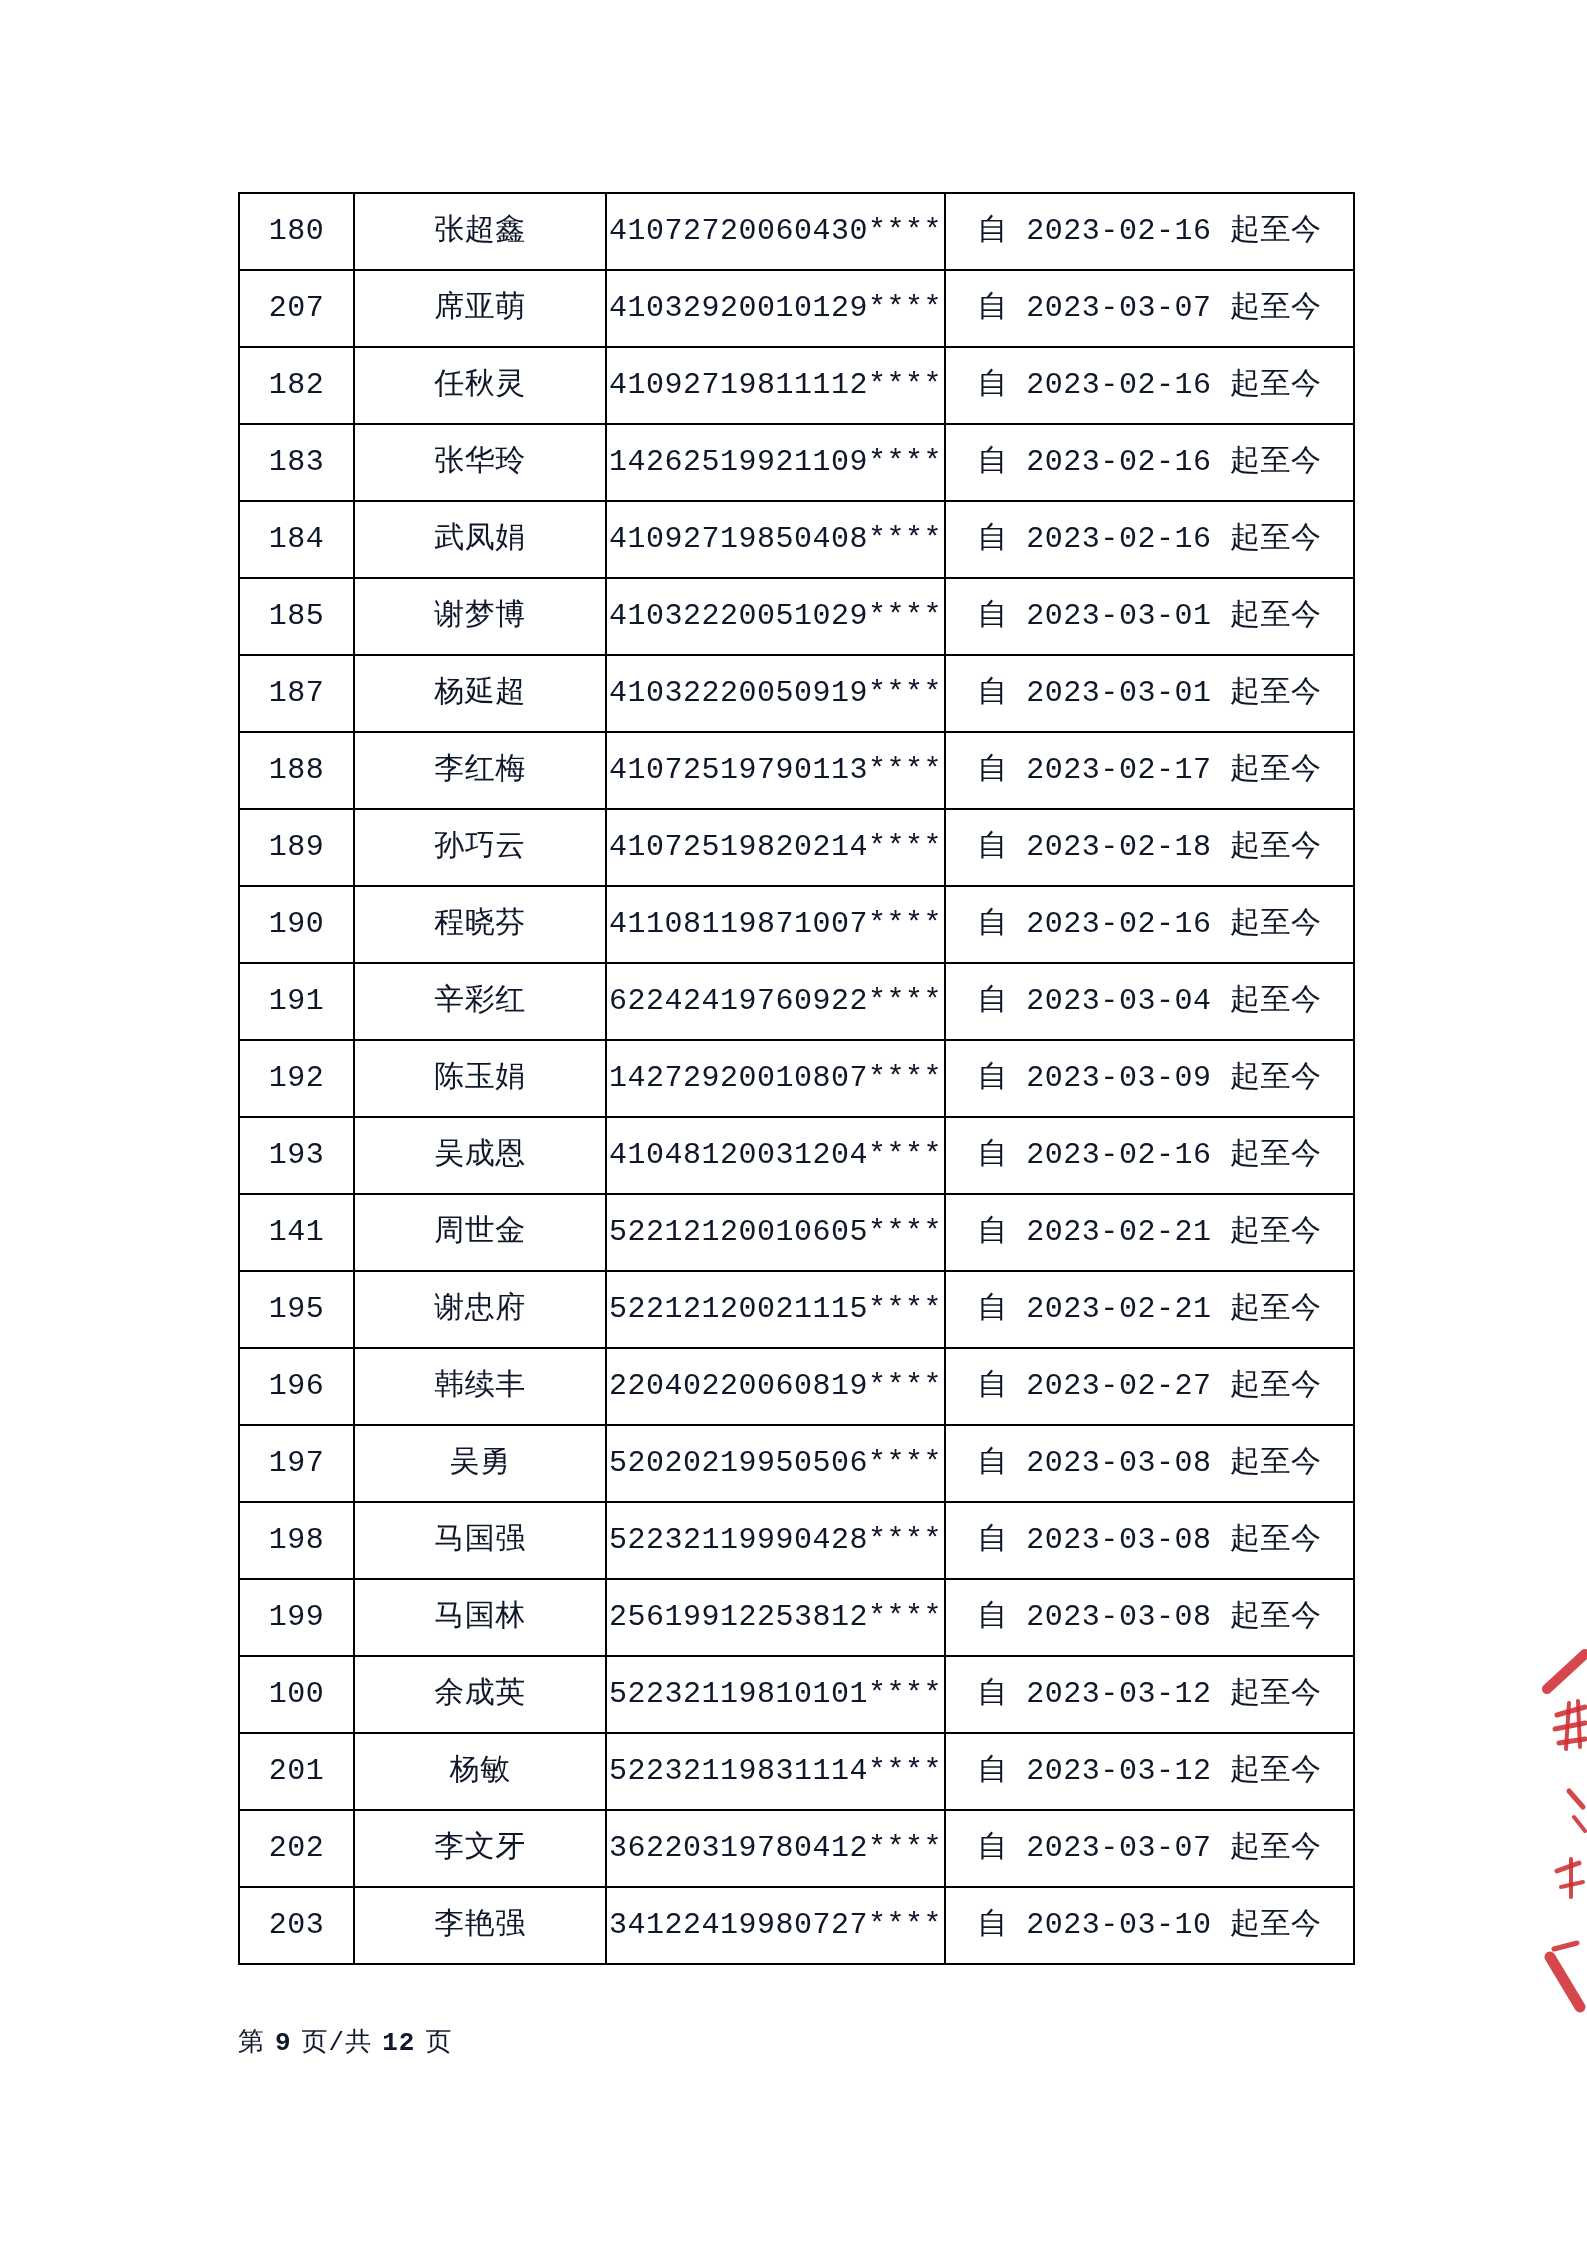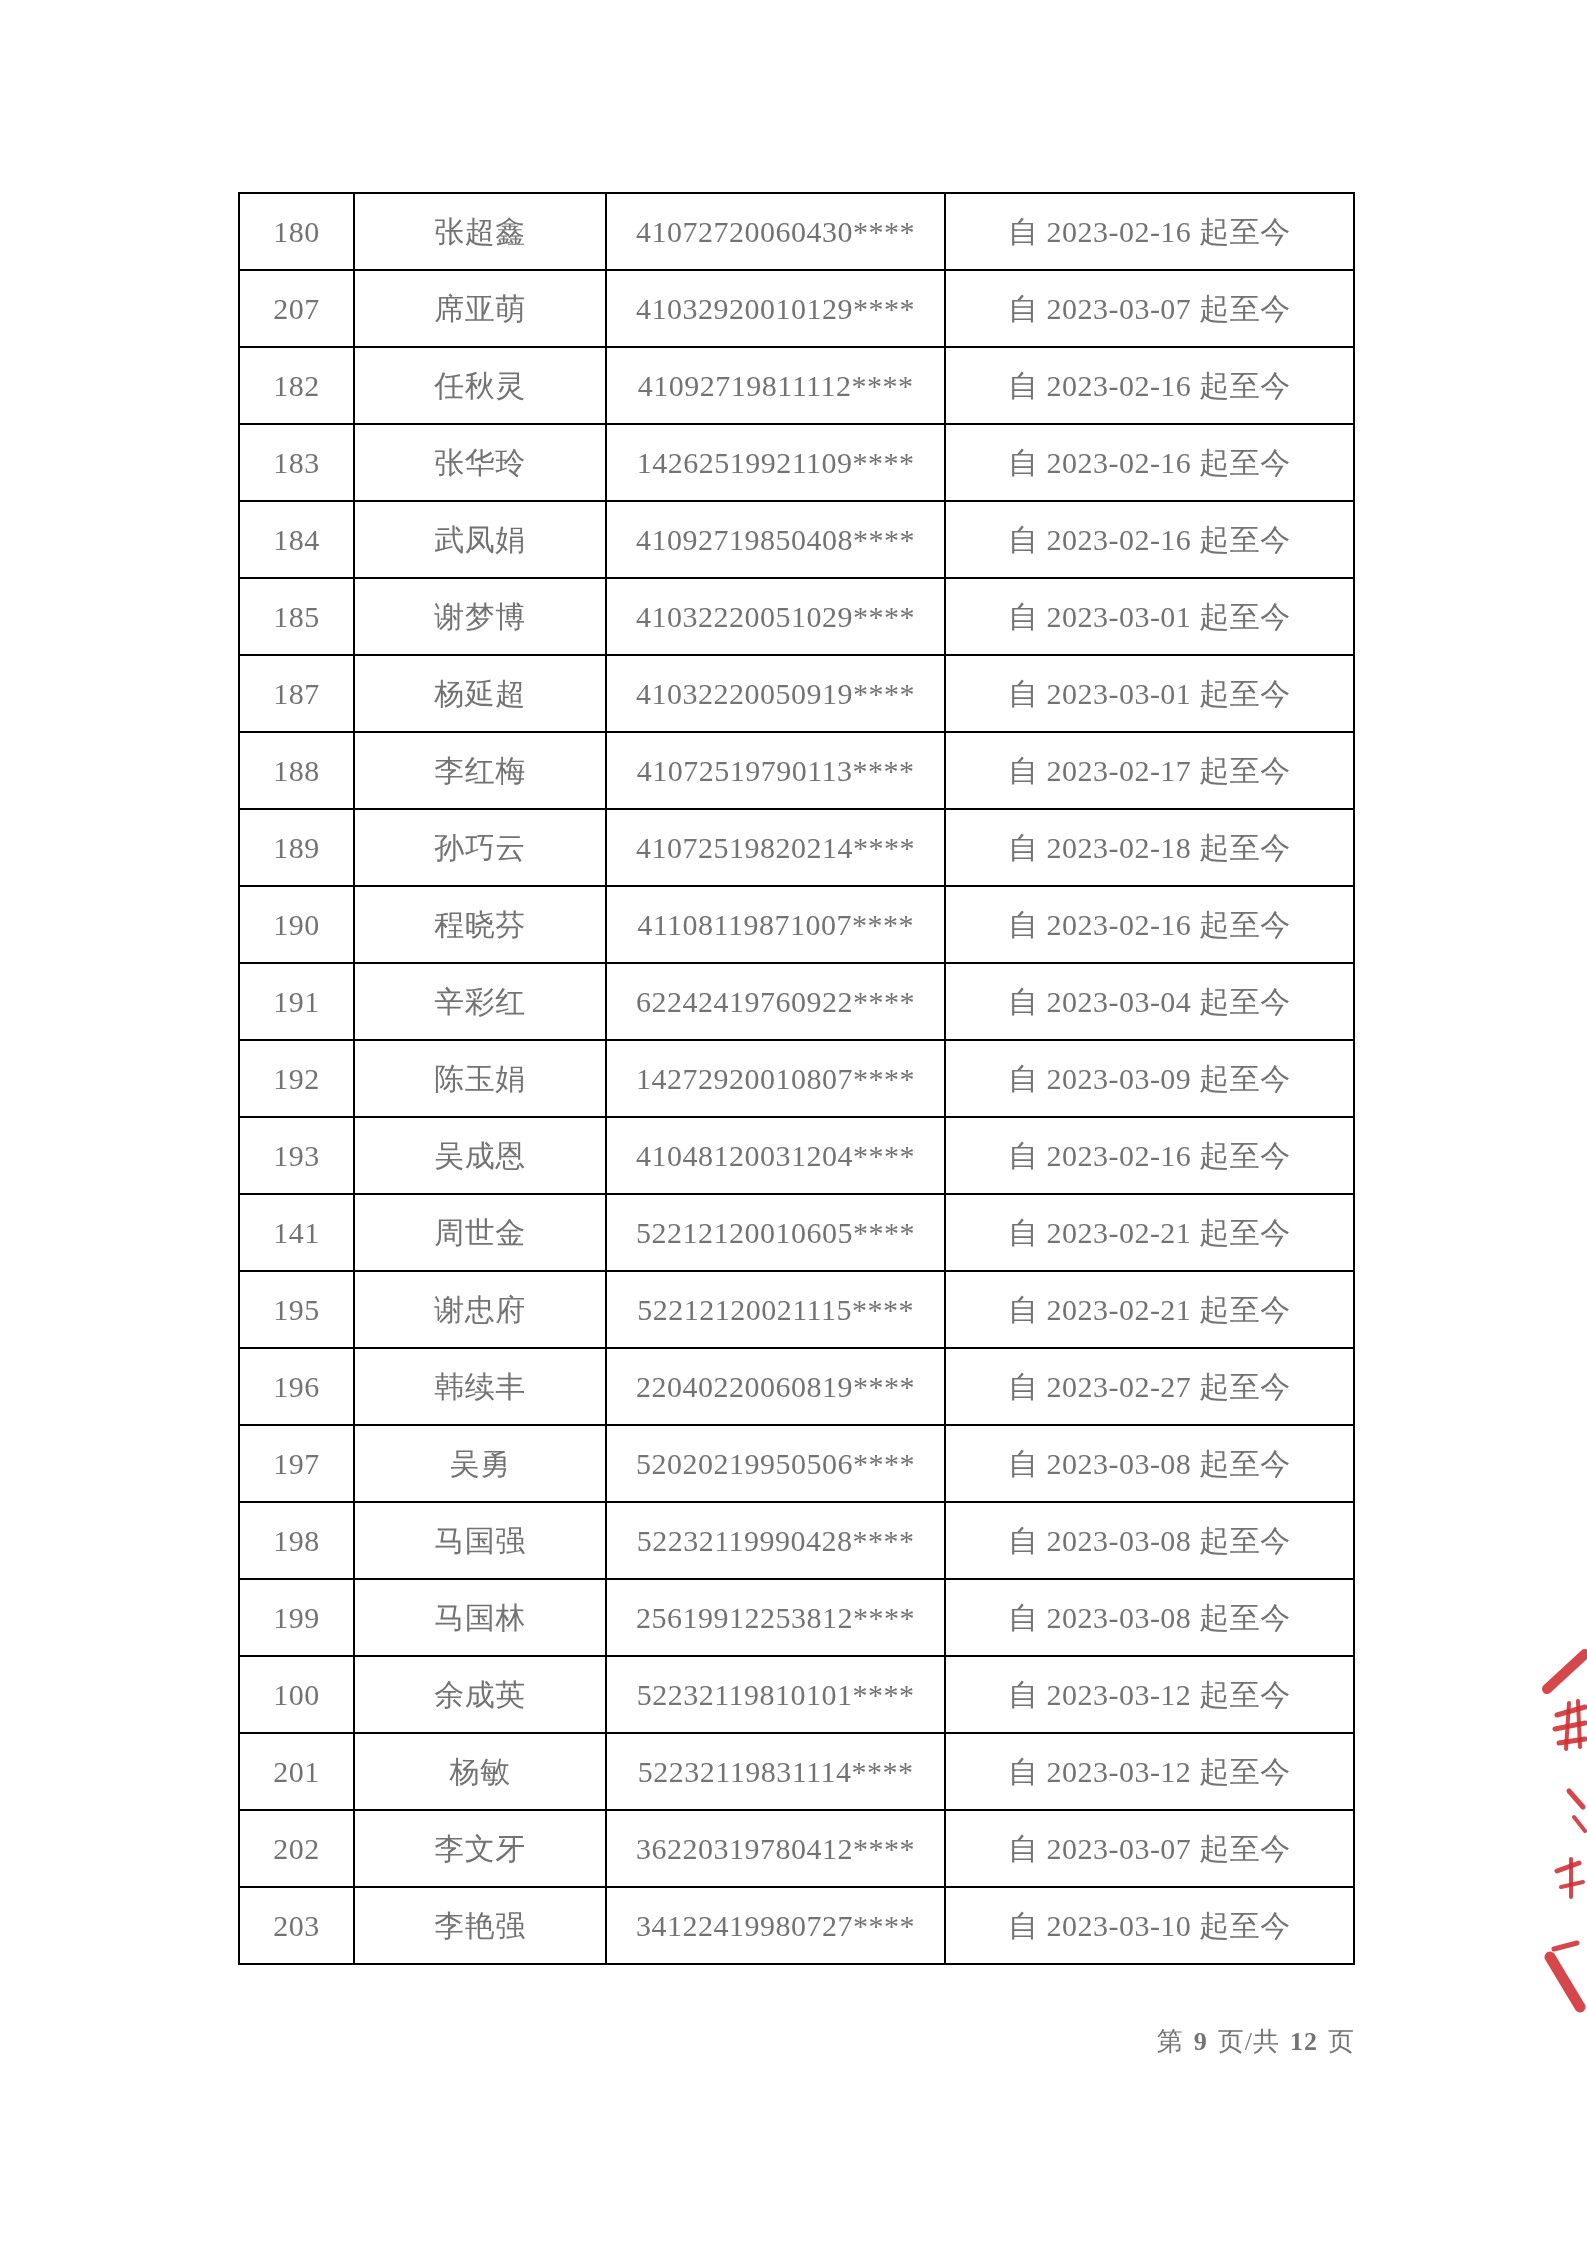--- a/index.html
+++ b/index.html
@@ -2,22 +2,22 @@
 <html style="--seal-color: #cf2e32;"><head>
 <meta charset="utf-8">
 <style>
   html,body{margin:0;padding:0;background:#ffffff;}
   .page{
     position:relative;
     width:1587px;
     height:2245px;
     background:#ffffff;
     overflow:hidden;
-    font-family:Liberation Serif, serif;
-    color:#737373;
+    font-family:Liberation Mono, monospace;
+    color:#0f172a;
   }
   table.roster{
     position:absolute;
     left:238px;
     top:192px;
     width:1117px;
     border-collapse:collapse;
     table-layout:fixed;
   }
   table.roster td{
@@ -34,21 +34,21 @@
   }
   col.c-no{width:10.3%;}
   col.c-name{width:22.65%;}
   col.c-id{width:30.35%;}
   col.c-period{width:36.7%;}
   .footer{
     position:absolute;
     left:238px;
     top:2024px;
     width:1117px;
-    text-align:right;
+    text-align:left;
     font-size:26px;
     letter-spacing:1px;
   }
   .footer .num{font-weight:bold;margin:0 10px;}
   .seal{
     position:absolute;
     right:0;
     top:1645px;
     width:60px;
     height:372px;

